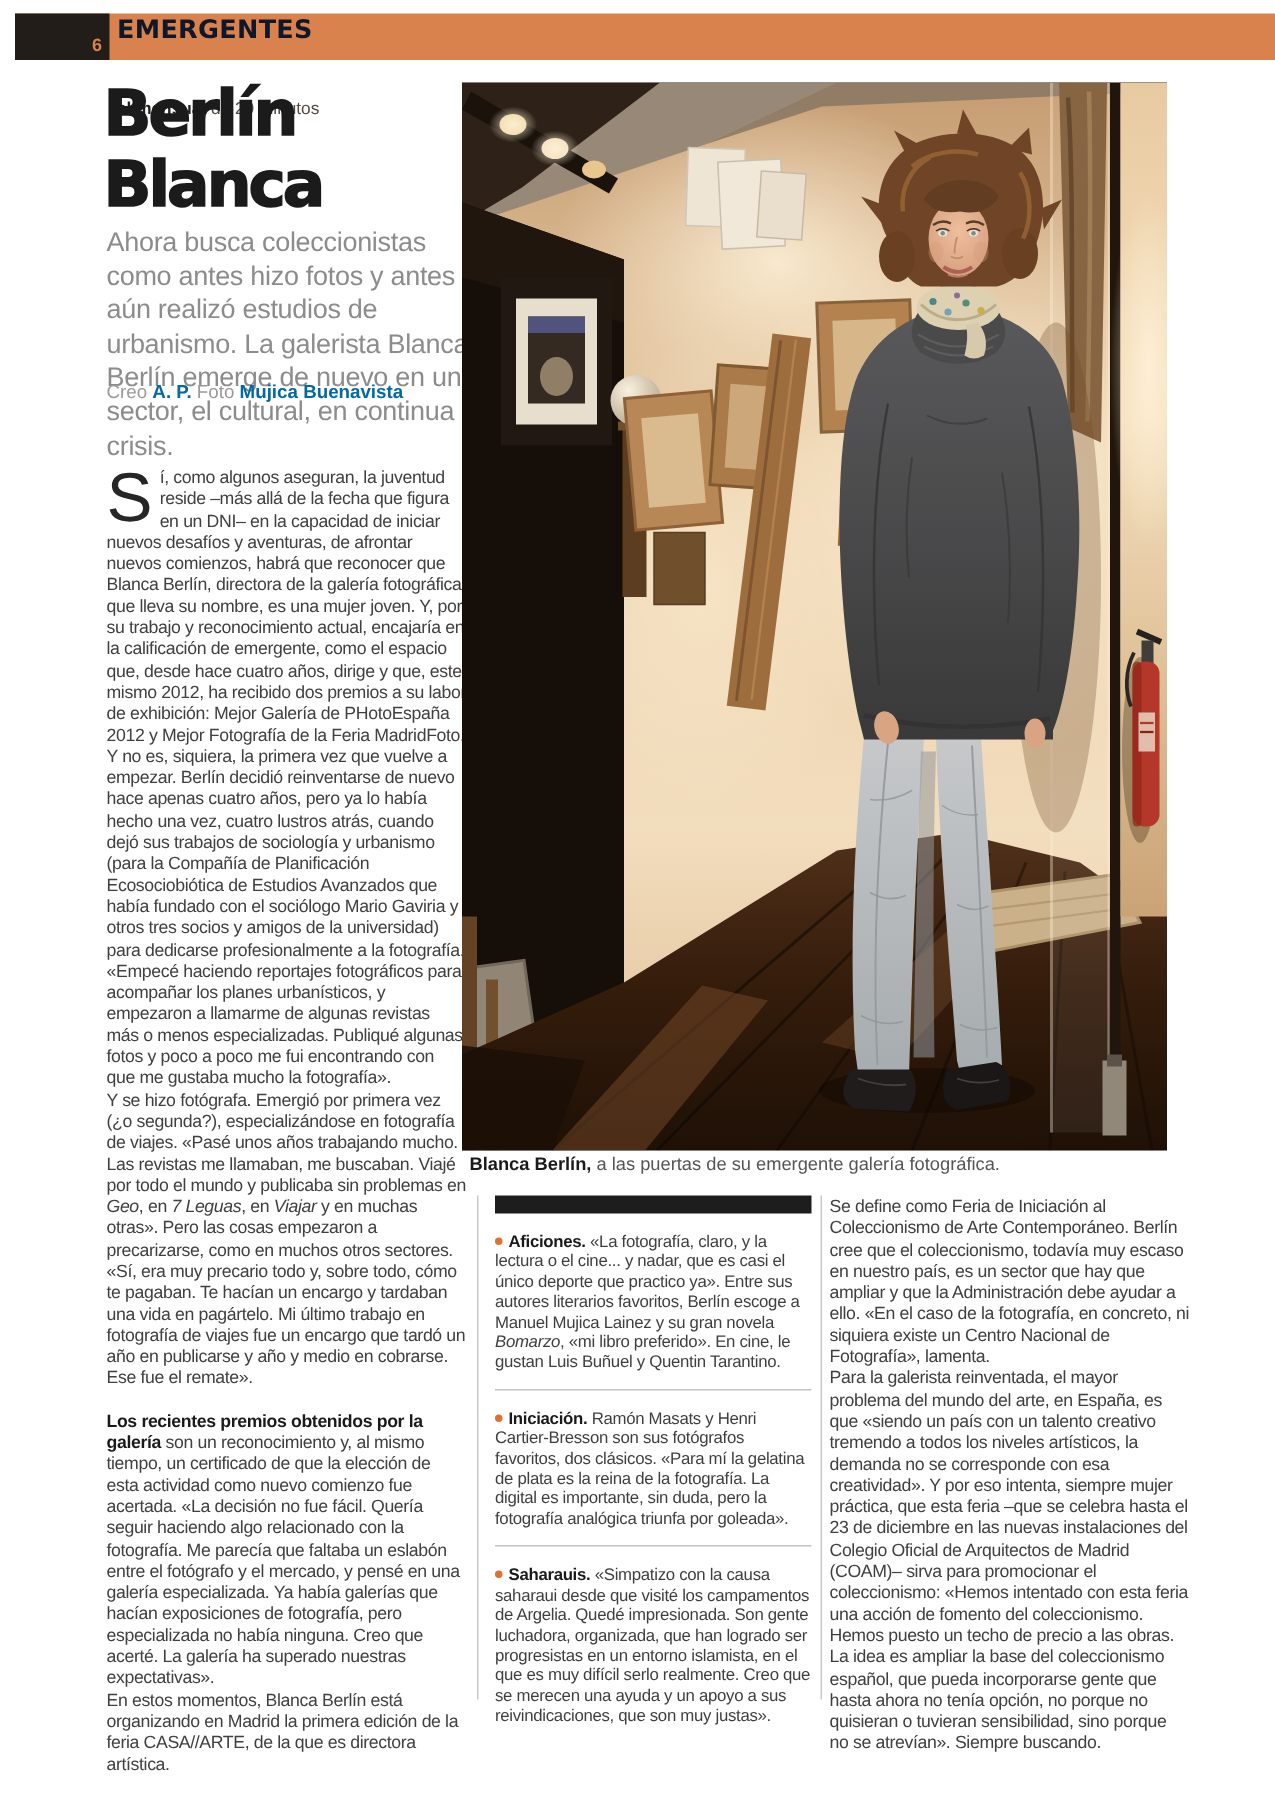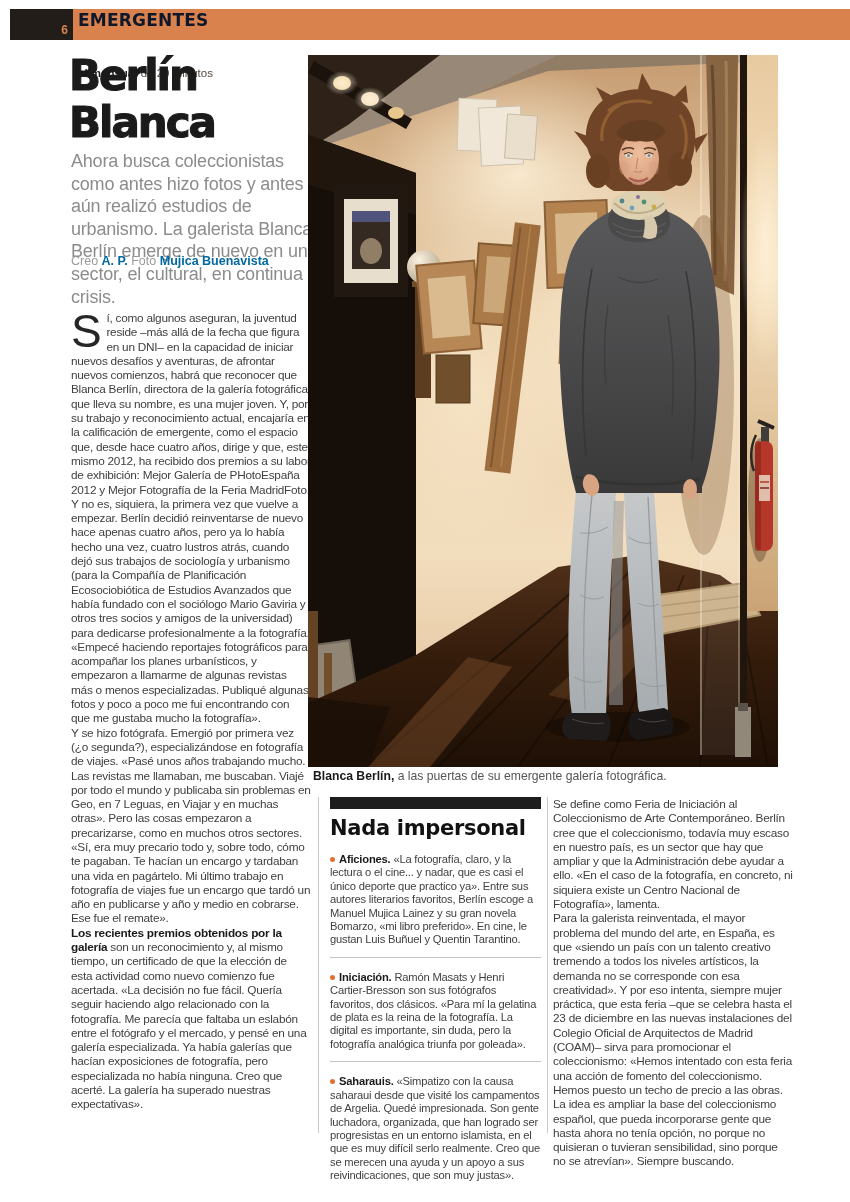--- a/index.html
+++ b/index.html
@@ -27,30 +27,30 @@
   }
   .standfirst{
     position:absolute;left:71px;top:150px;width:254px;
     font-size:18px;line-height:22.6px;letter-spacing:-.2px;color:#8c8c8c;
   }
   .byline{position:absolute;left:71px;top:254px;font-size:12.5px;color:#9a9a9a;}
   .byline .b{color:#0369a1;}
   
   .bodytext{font-size:11.8px;line-height:14.3px;letter-spacing:-.25px;color:#404040;}
   .bodytext p{margin:0;}
-  .bodytext p.gap{}
+  .bodytext p.gap{margin-top:14px;}
   .col-left{position:absolute;left:71px;top:311px;width:240px;}
   .col-right{position:absolute;left:553px;top:797px;width:240px;}
   .dropcap{
     float:left;font-size:46px;line-height:38px;padding:1px 5px 0 0;
     color:#262626;font-family:"Liberation Sans",sans-serif;
   }
   .b{font-weight:bold;}
   .bodytext .b{color:#1a1a1a;}
-  .i{}
+  .i{font-style:italic;}
   
   .photo{position:absolute;left:308px;top:55px;width:470px;height:712px;overflow:hidden;background:#2a1c10;}
   .photo svg{display:block;}
   .caption{position:absolute;left:313px;top:769px;width:462px;font-size:12.2px;color:#555555;}
   .caption .b{color:#1a1a1a;}
   
   .notes{position:absolute;left:330px;top:797px;width:211px;}
   .notes-bar{width:211px;height:12px;background:#1d1d1d;}
   .notes h2{
     margin:7px 0 0 0;font-size:21px;letter-spacing:-.3px;color:#121212;
@@ -87,20 +87,21 @@
   </div>
 
   <div class="standfirst">Ahora busca coleccionistas como antes hizo fotos y antes aún realizó estudios de urbanismo. La galerista Blanca Berlín emerge de nuevo en un sector, el cultural, en continua crisis.</div>
 
   <div class="byline"><span>Creo </span><span class="b">A. P.</span><span> Foto </span><span class="b">Mujica Buenavista</span></div>
 
   <div class="bodytext col-left">
     <p><span class="dropcap">S</span><span>í, como algunos aseguran, la juventud reside –más allá de la fecha que figura en un DNI– en la capacidad de iniciar nuevos desafíos y aventuras, de afrontar nuevos comienzos, habrá que reconocer que Blanca Berlín, directora de la galería fotográfica que lleva su nombre, es una mujer joven. Y, por su trabajo y reconocimiento actual, encajaría en la calificación de emergente, como el espacio que, desde hace cuatro años, dirige y que, este mismo 2012, ha recibido dos premios a su labor de exhibición: Mejor Galería de PHotoEspaña 2012 y Mejor Fotografía de la Feria MadridFoto. Y no es, siquiera, la primera vez que vuelve a empezar. Berlín decidió reinventarse de nuevo hace apenas cuatro años, pero ya lo había hecho una vez, cuatro lustros atrás, cuando dejó sus trabajos de sociología y urbanismo (para la Compañía de Planificación Ecosociobiótica de Estudios Avanzados que había fundado con el sociólogo Mario Gaviria y otros tres socios y amigos de la universidad) para dedicarse profesionalmente a la fotografía. «Empecé haciendo reportajes fotográficos para acompañar los planes urbanísticos, y empezaron a llamarme de algunas revistas más o menos especializadas. Publiqué algunas fotos y poco a poco me fui encontrando con que me gustaba mucho la fotografía».</span></p>
     <p><span>Y se hizo fotógrafa. Emergió por primera vez (¿o segunda?), especializándose en fotografía de viajes. «Pasé unos años trabajando mucho. Las revistas me llamaban, me buscaban. Viajé por todo el mundo y publicaba sin problemas en </span><span class="i">Geo</span><span>, en </span><span class="i">7 Leguas</span><span>, en </span><span class="i">Viajar</span><span> y en muchas otras». Pero las cosas empezaron a precarizarse, como en muchos otros sectores. «Sí, era muy precario todo y, sobre todo, cómo te pagaban. Te hacían un encargo y tardaban una vida en pagártelo. Mi último trabajo en fotografía de viajes fue un encargo que tardó un año en publicarse y año y medio en cobrarse. Ese fue el remate».</span></p>
     <p class="gap"><span class="b">Los recientes premios obtenidos por la galería</span><span> son un reconocimiento y, al mismo tiempo, un certificado de que la elección de esta actividad como nuevo comienzo fue acertada. «La decisión no fue fácil. Quería seguir haciendo algo relacionado con la fotografía. Me parecía que faltaba un eslabón entre el fotógrafo y el mercado, y pensé en una galería especializada. Ya había galerías que hacían exposiciones de fotografía, pero especializada no había ninguna. Creo que acerté. La galería ha superado nuestras expectativas».</span></p>
+    <p>En estos momentos, Blanca Berlín está organizando en Madrid la primera edición de la feria CASA//ARTE, de la que es directora artística.</p>
   </div>
 
   <div class="photo">
     <svg width="470" height="712" viewBox="0 0 470 712">
       <defs>
         <linearGradient id="wallG" x1="0" y1="0" x2="0" y2="1">
           <stop offset="0" stop-color="#c49d74"></stop>
             <stop offset="0.35" stop-color="#ead2ae"></stop>
           <stop offset="0.7" stop-color="#f2e0c2"></stop>
             <stop offset="1" stop-color="#dfc09a"></stop>
@@ -320,21 +321,20 @@
       </g>
 
       <rect x="0" y="0" width="470" height="712" fill="#f4a24d" opacity="0.04"></rect>
     </svg>
   </div>
 
   <div class="caption"><span class="b">Blanca Berlín,</span><span> a las puertas de su emergente galería fotográfica.</span></div>
 
   <div class="notes">
     <div class="notes-bar"></div>
-    <h2>Nada impersonal</h2>
 
     <div class="notes-item">
       <span class="dot"></span><span class="label">Aficiones.</span><span><span> «La fotografía, claro, y la lectura o el cine... y nadar, que es casi el único deporte que practico ya». Entre sus autores literarios favoritos, Berlín escoge a Manuel Mujica Lainez y su gran novela </span><span class="i">Bomarzo</span><span>, «mi libro preferido». En cine, le gustan Luis Buñuel y Quentin Tarantino.</span></span>
     </div>
     <hr class="notes-divider">
     <div class="notes-item">
       <span class="dot"></span><span class="label">Iniciación.</span><span><span> Ramón Masats y Henri Cartier-Bresson son sus fotógrafos favoritos, dos clásicos. «Para mí la gelatina de plata es la reina de la fotografía. La digital es importante, sin duda, pero la fotografía analógica triunfa por goleada».</span></span>
     </div>
     <hr class="notes-divider">
     <div class="notes-item">

